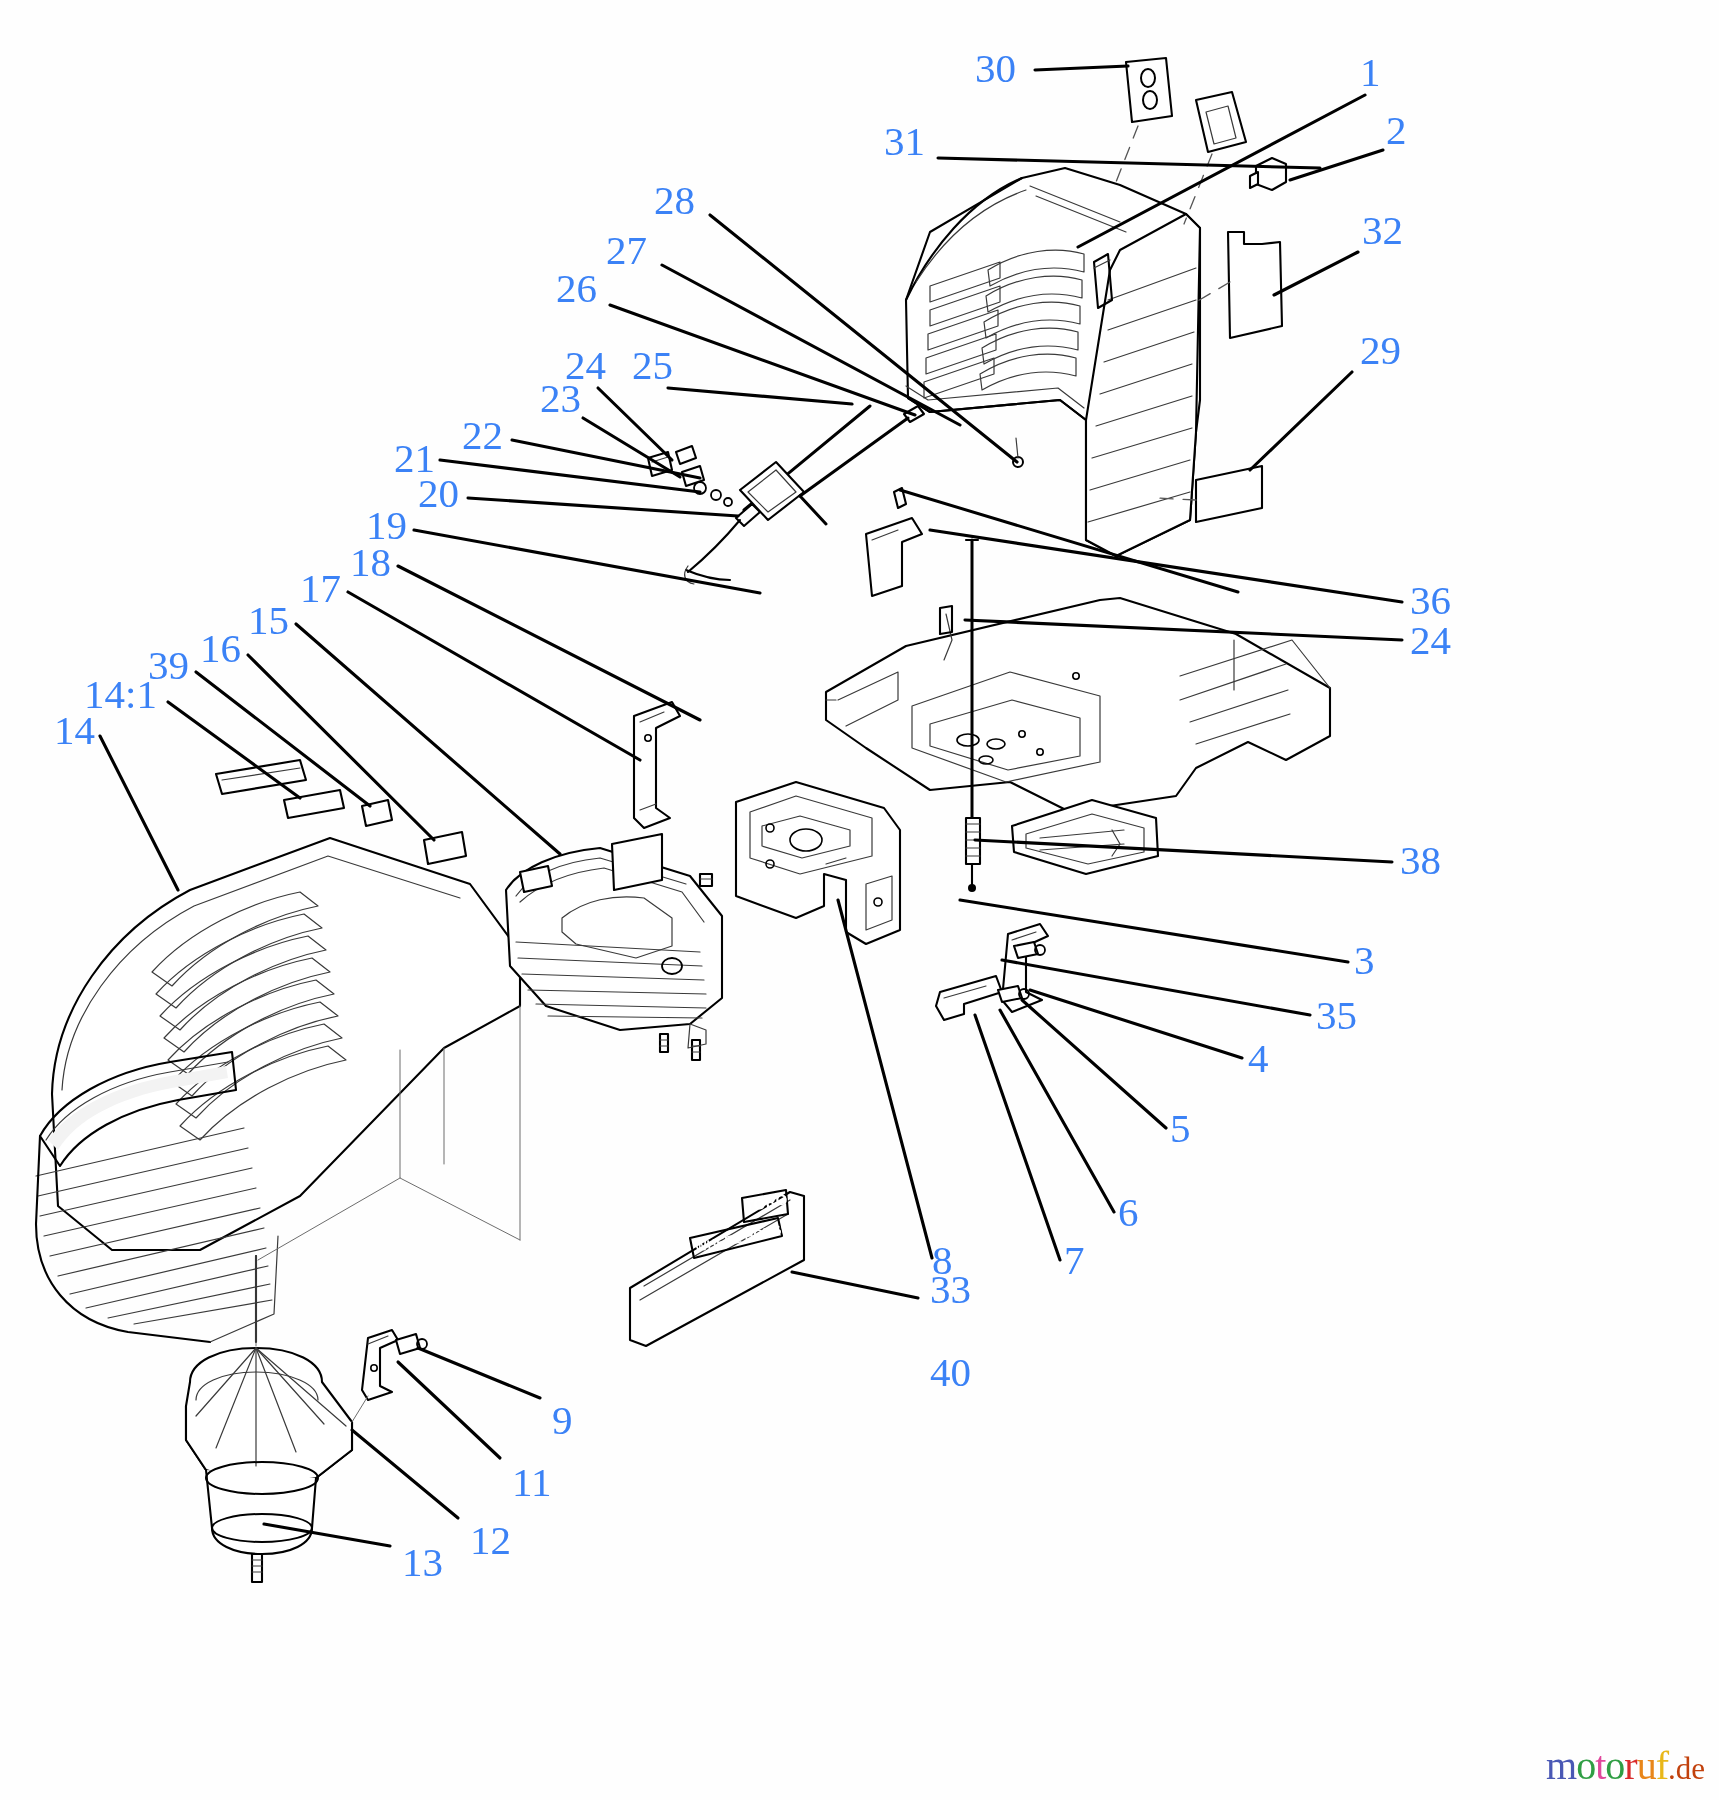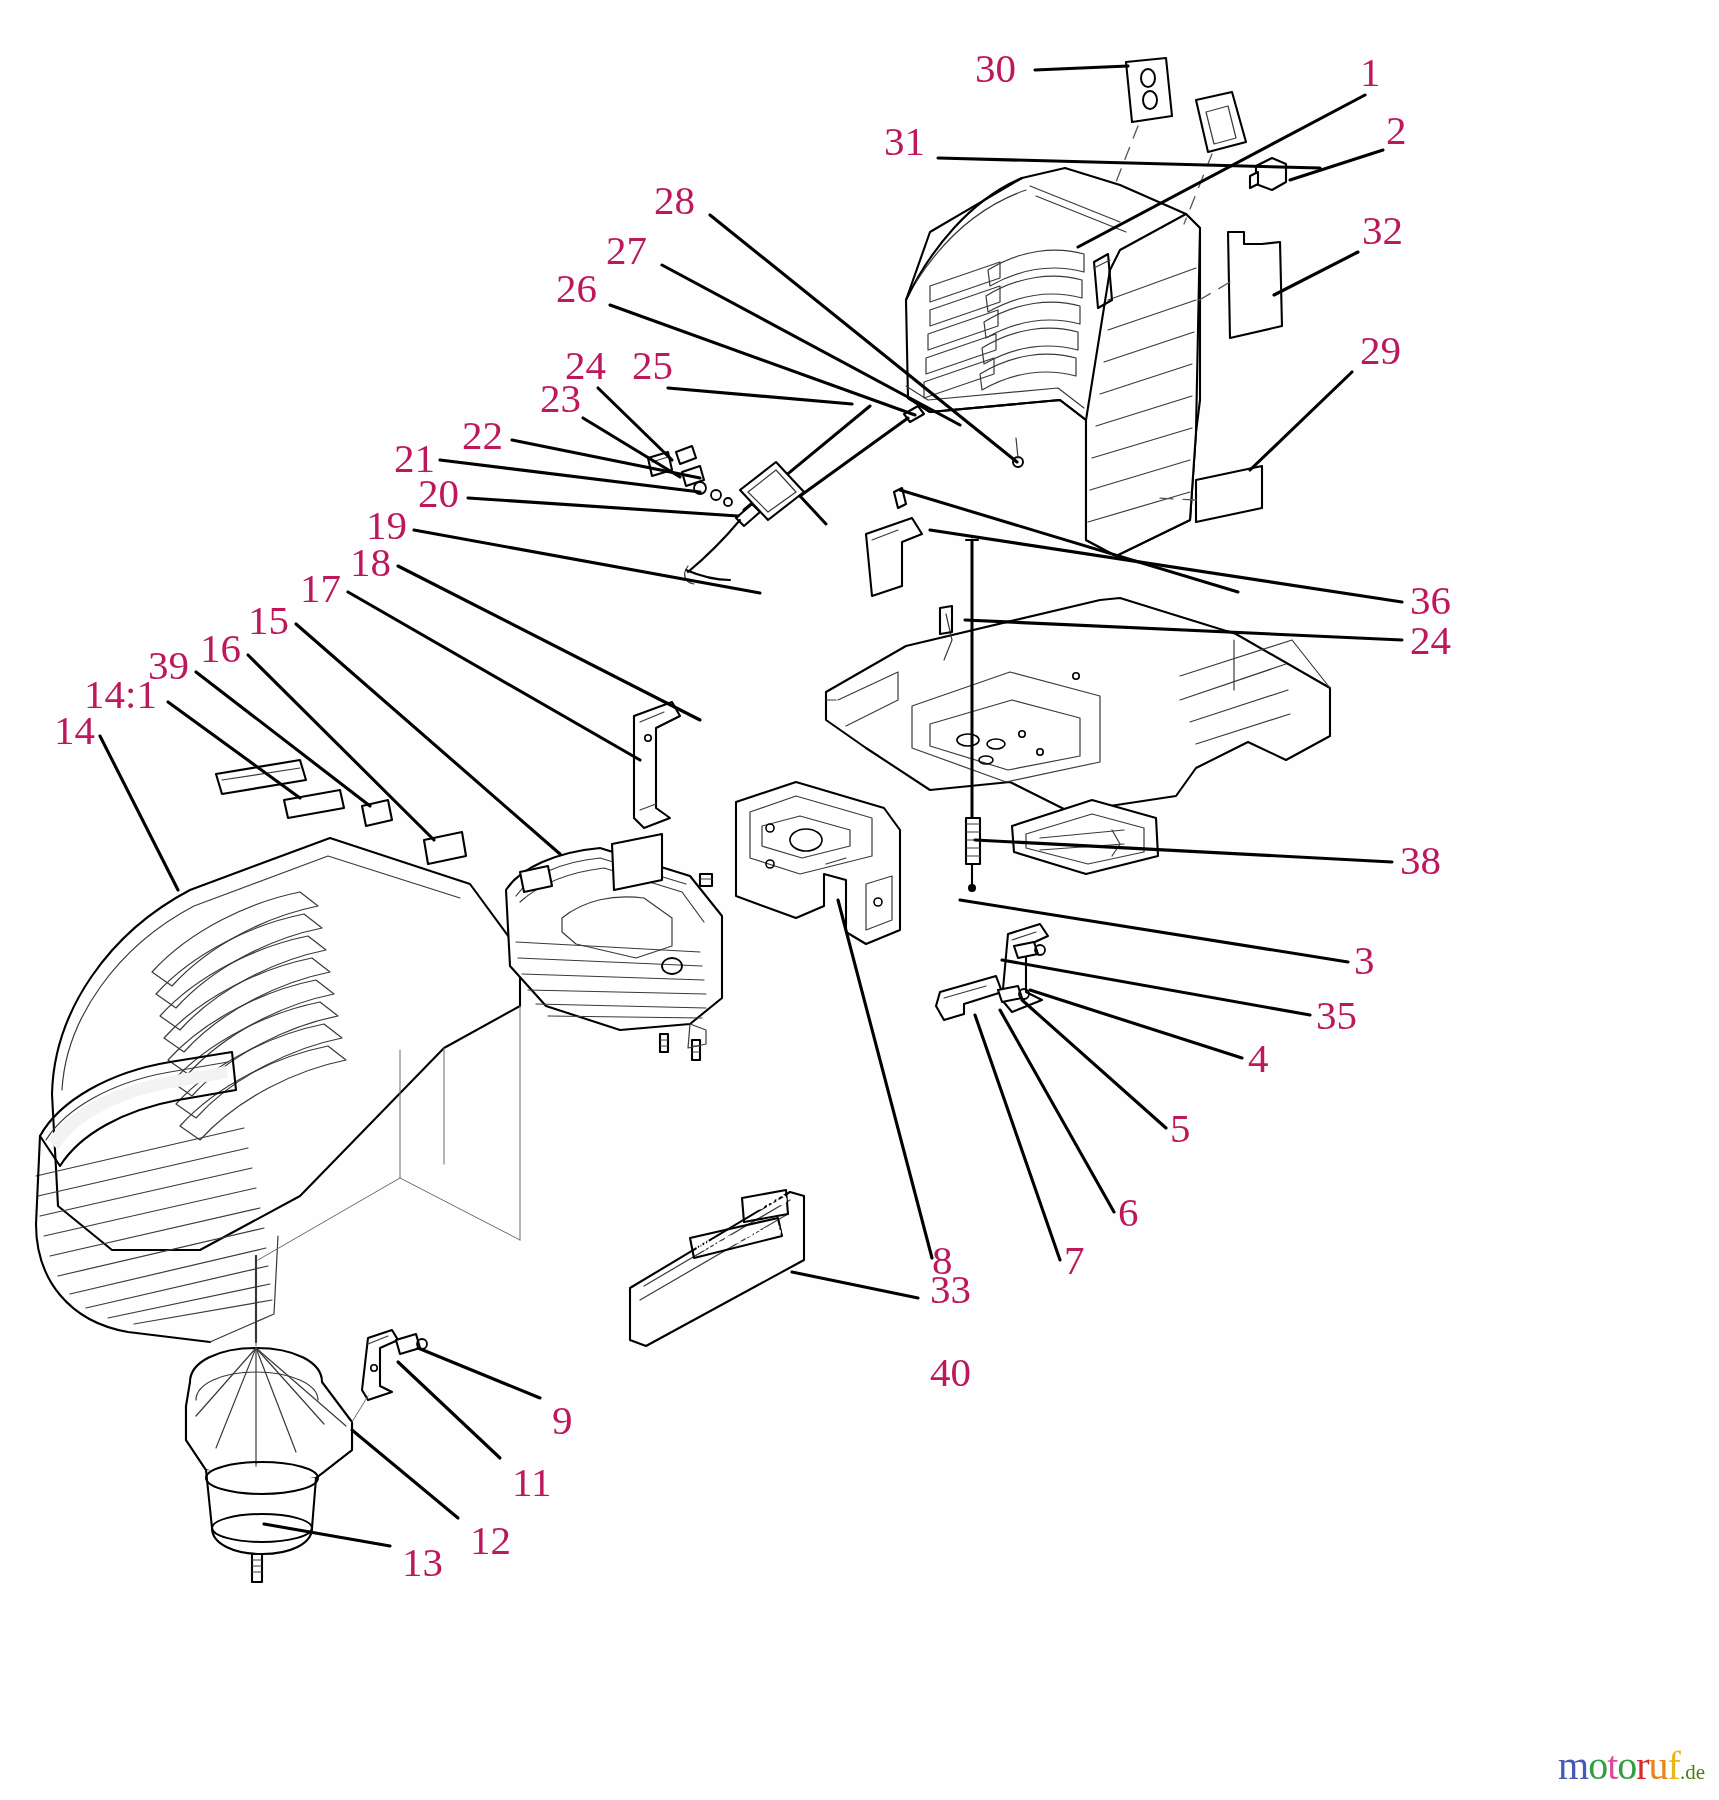--- a/index.html
+++ b/index.html
@@ -2,26 +2,26 @@
 <html><head>
 <meta charset="utf-8">
 <title>Parts Diagram</title>
 <style>
   html,body{margin:0;padding:0;background:#ffffff;}
   body{width:1719px;height:1800px;position:relative;overflow:hidden;
        font-family:"Liberation Serif",serif;color:#000;}
   #sheet{position:absolute;left:0;top:0;width:1719px;height:1800px;background:#fefefe;}
   svg#art{position:absolute;left:0;top:0;width:1719px;height:1800px;}
   .callout{position:absolute;font-family:"Liberation Serif",serif;
-           font-size:41px;font-weight:400;color:#be185d;line-height:1;
+           font-size:41px;font-weight:400;color:#3b82f6;line-height:1;
            white-space:nowrap;letter-spacing:0px;}
   .wm{position:absolute;right:14px;bottom:14px;font-family:"Liberation Serif",serif;
       font-size:40px;font-weight:400;letter-spacing:-1px;line-height:1;}
   .wm span{display:inline-block;}
-  .wm .de{font-size:21px;color:#4d7c0f;letter-spacing:0;}
+  .wm .de{font-size:31px;color:#c2410c;letter-spacing:0;}
 </style>
 </head>
 <body>
 
 <div id="sheet">
 
   <svg id="art" viewBox="0 0 1719 1800" xmlns="http://www.w3.org/2000/svg">
     <defs>
       <style>
         .ln   {fill:none;stroke:#000;stroke-width:2.1;stroke-linejoin:round;stroke-linecap:round;}

